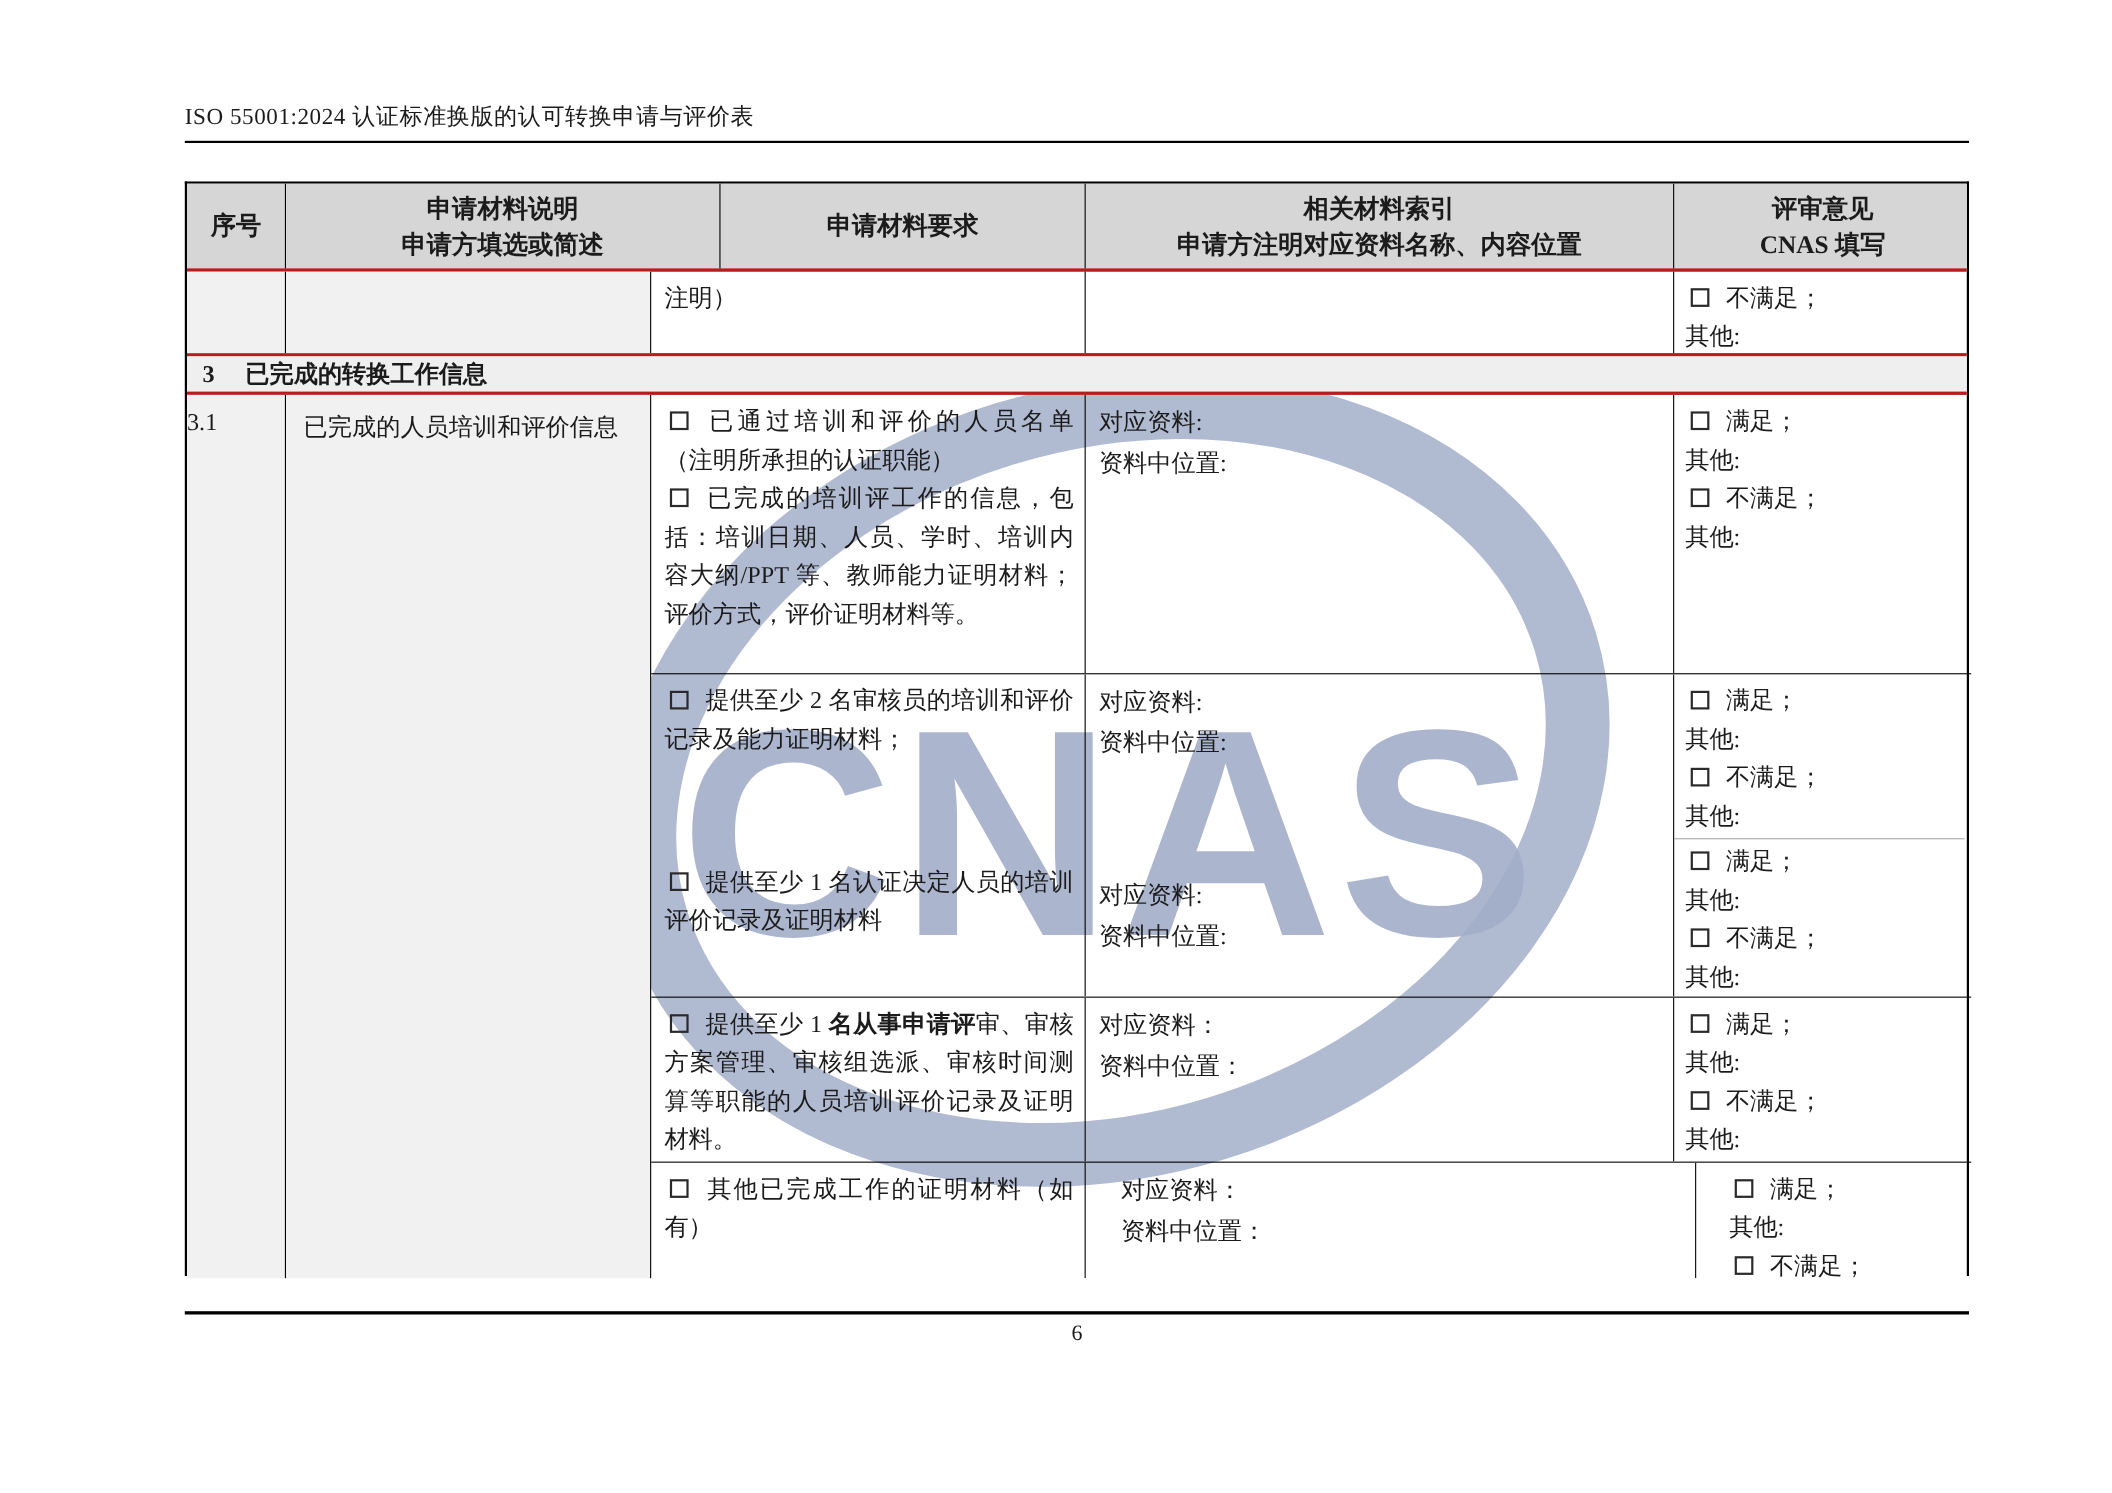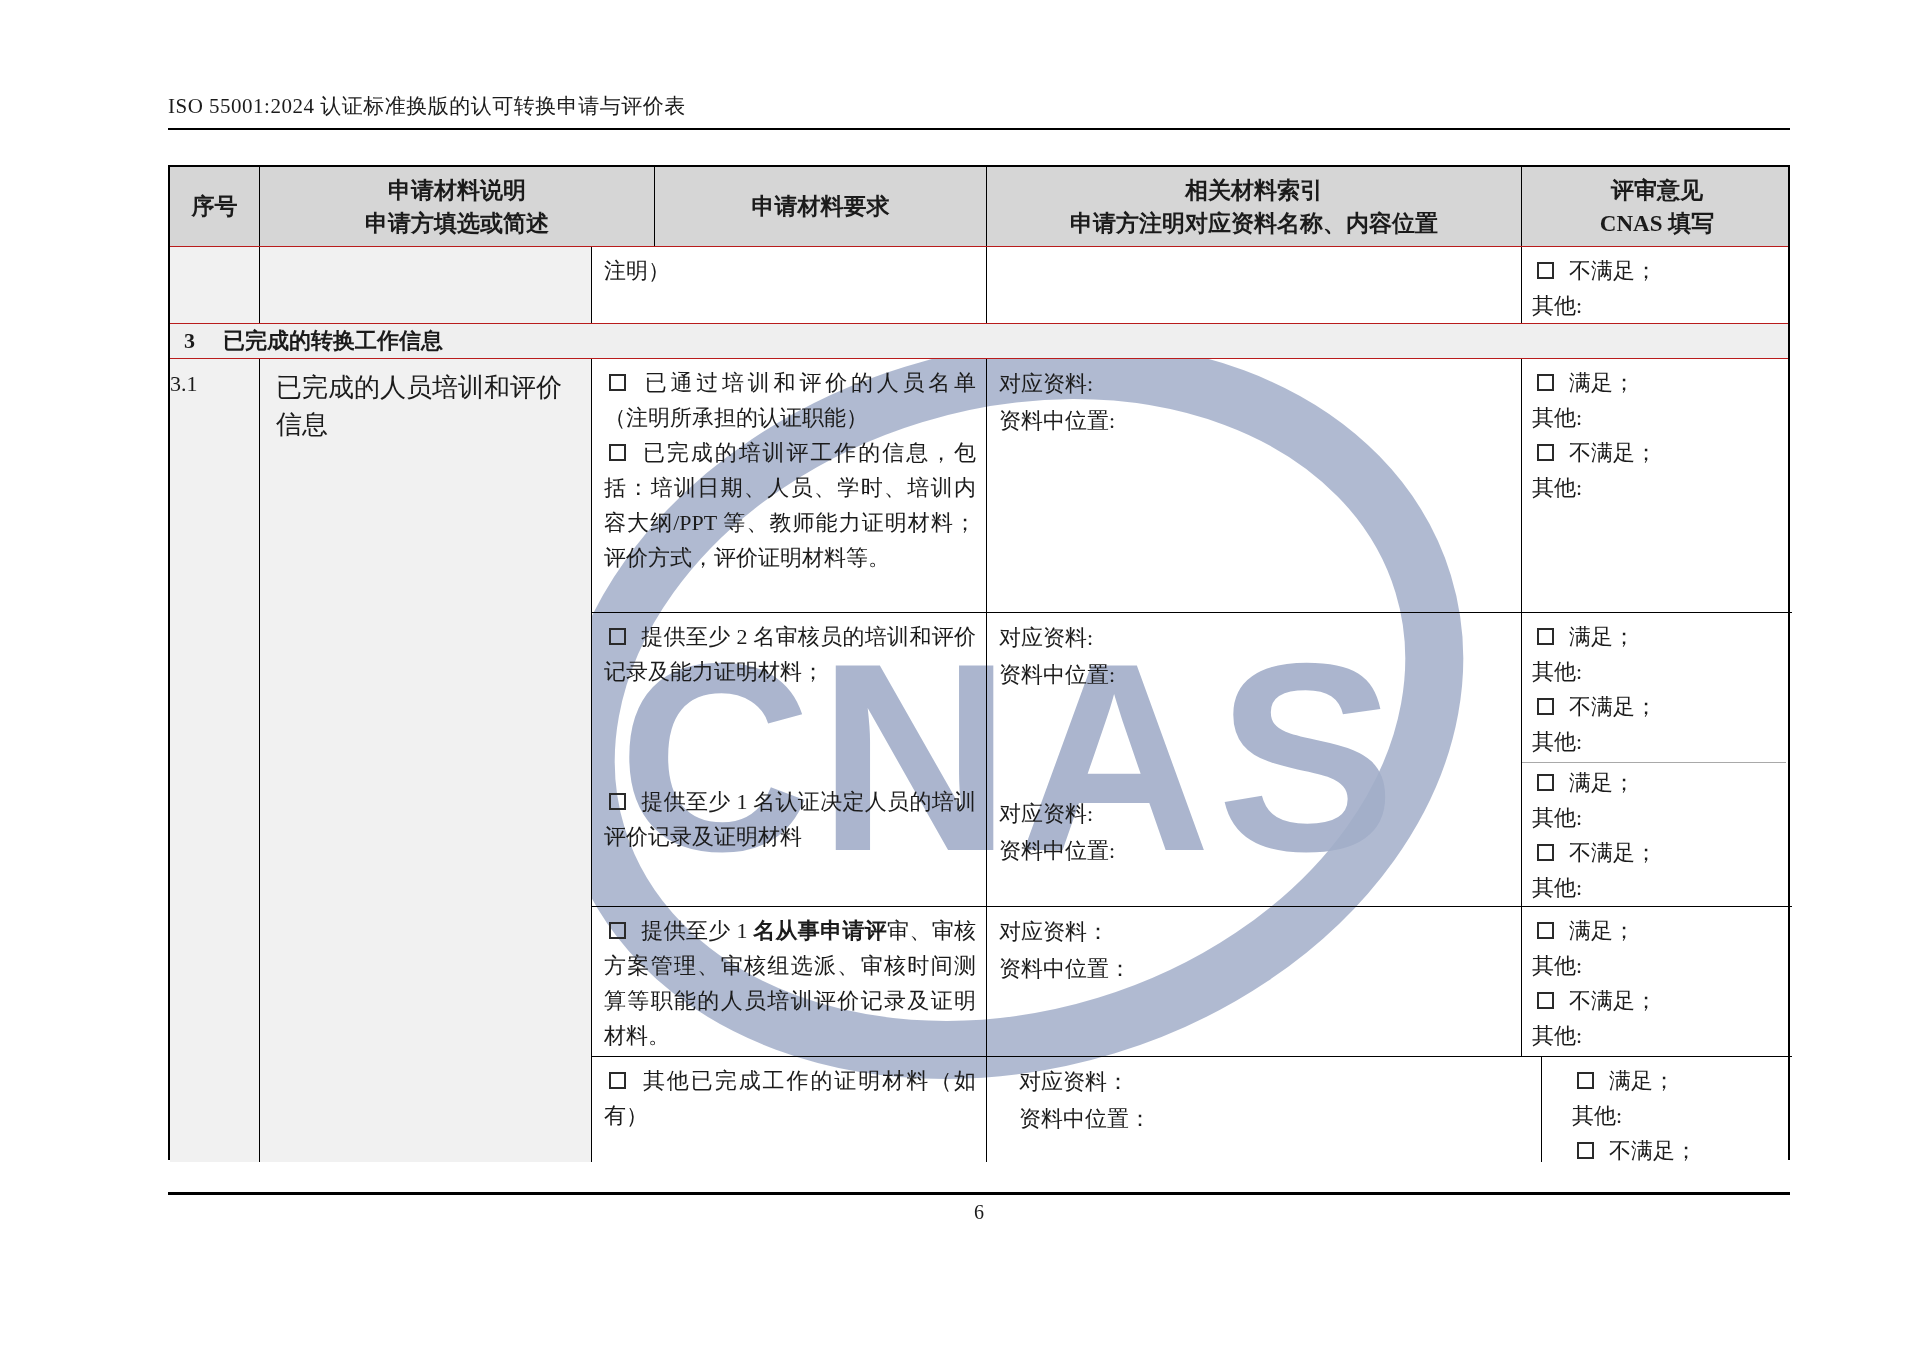--- a/index.html
+++ b/index.html
@@ -15,21 +15,21 @@
   .doc-header {
     position: absolute; left: 168px; top: 92px; width: 1622px; z-index: 2;
     font-size: 21px; letter-spacing: 0.5px; padding-bottom: 8px;
     border-bottom: 2px solid #000;
   }
   
   .tbl {
     position: absolute; left: 168px; top: 165px; width: 1622px; height: 995px; z-index: 1;
     border: 2px solid #000; border-bottom: none; font-size: 22px;
   }
-  .tr { display: flex; width: 100%; border-bottom: 1px solid #b91c1c; }
+  .tr { display: flex; width: 100%; border-bottom: 3px solid #b91c1c; }
   .c  { border-right: 1px solid #000; overflow: hidden; }
   .c:last-child { border-right: none; }
   .c1 { width: 90px;  flex: 0 0 90px; }
   .c2 { width: 332px; flex: 0 0 332px; }
   .c3 { width: 395px; flex: 0 0 395px; }
   .c4 { width: 535px; flex: 0 0 535px; }
   .c5 { width: 270px; flex: 0 0 270px; }
   
   .thead { height: 80px; background: #d6d6d6; }
   .hc { display: flex; flex-direction: column; justify-content: center; align-items: center;
@@ -38,21 +38,21 @@
   .carry { height: 77px; }
   
   .section { height: 35px; background: #efefef; display: flex; align-items: center;
              padding-left: 14px; font-weight: bold; font-size: 22px; }
   .sec-num { margin-right: 28px; }
   
   .shade { background: #f1f1f1; }
   
   .r31 { height: 803px; border-bottom: none; }
   .seqcell { text-align: left; padding-top: 12px; font-size: 22px; }
-  .reqcell { padding: 10px 14px 0 16px; line-height: 37px; font-size: 26px; }
+  .reqcell { padding: 10px 14px 0 16px; line-height: 37px; font-size: 22px; }
   .subcol { width: 1200px; flex: 0 0 1200px; display: flex; flex-direction: column; }
   .sub { display: flex; border-bottom: 1px solid #000; overflow: hidden; }
   .subA  { height: 254px; }
   .subBC { height: 294px; }
   .subD  { height: 150px; }
   .subE  { height: 105px; border-bottom: none; gap: 20px; }
   .sub .c3, .sub .c4, .sub .c5 { height: 100%; }
   
   .just { padding: 6px 10px 0 12px; line-height: 35px; text-align: justify; text-justify: inter-ideograph; }
   .item { margin: 0; }

